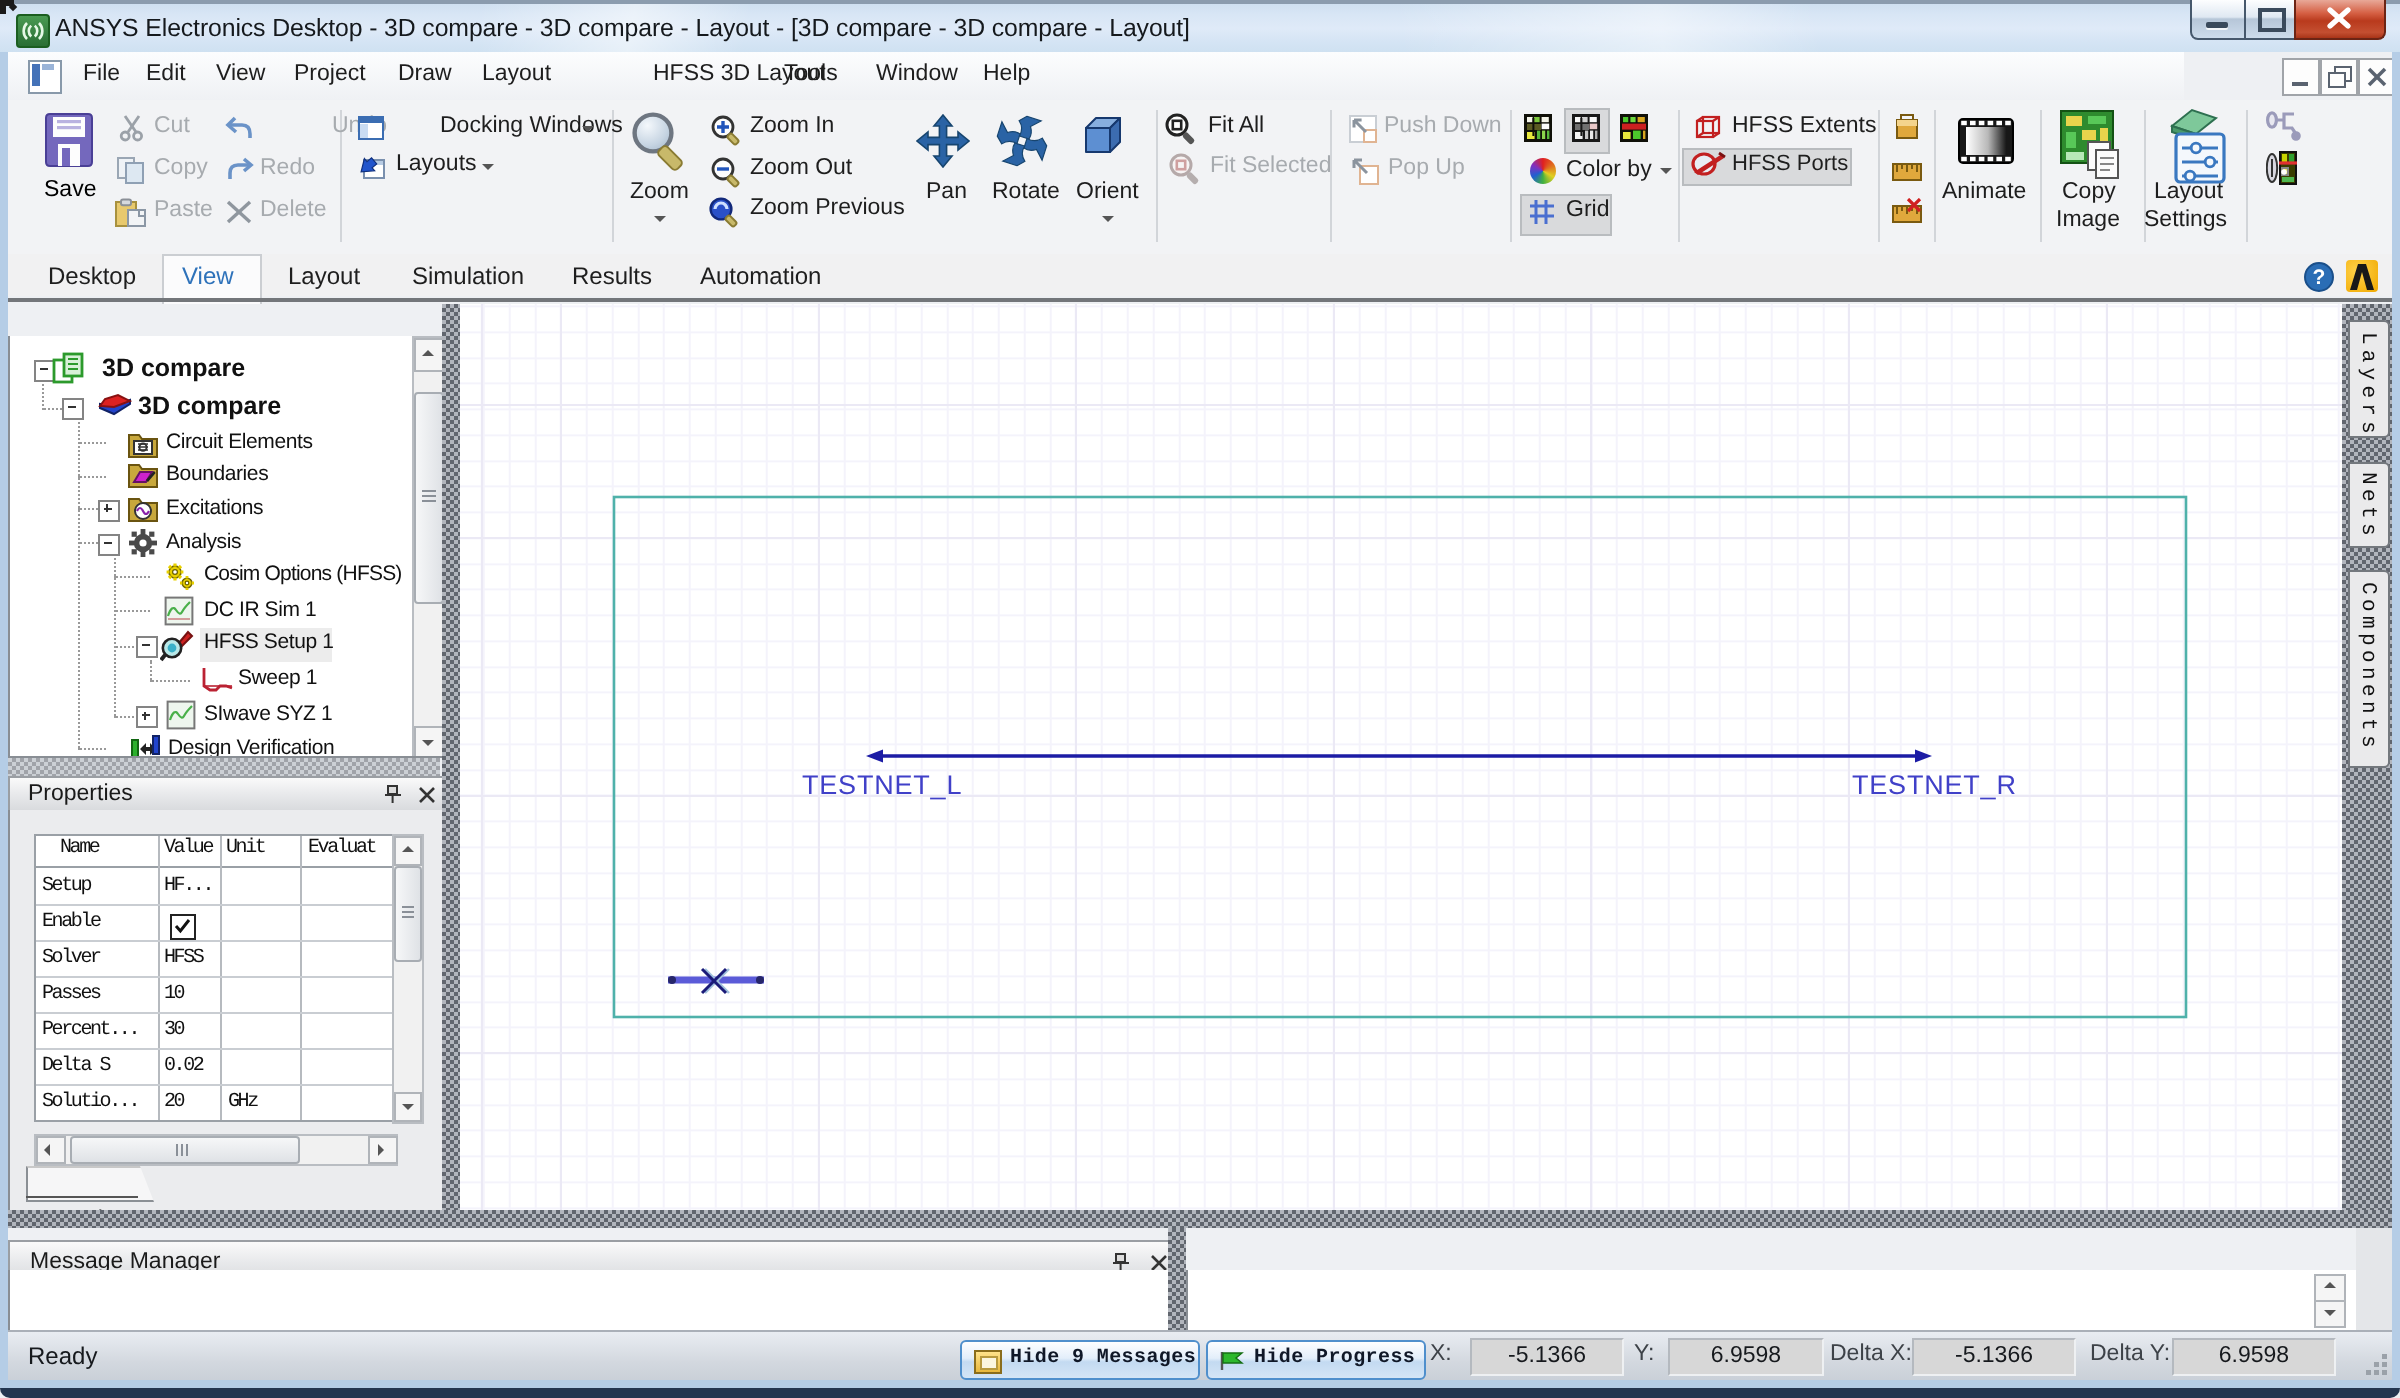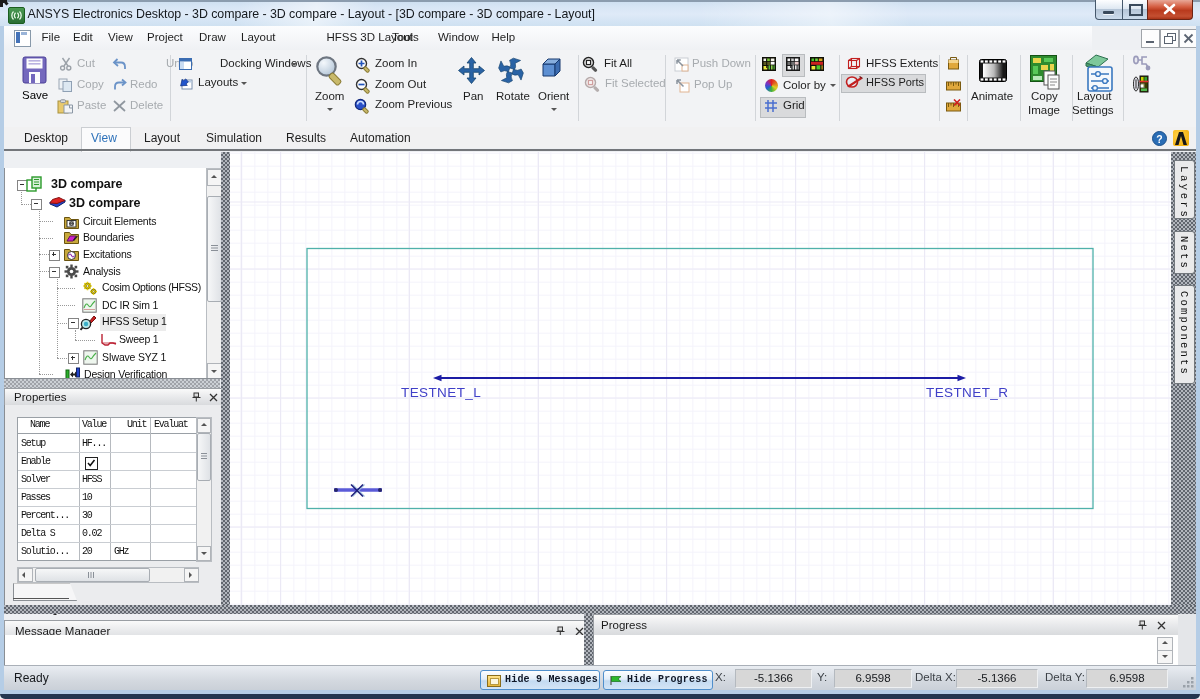--- a/index.html
+++ b/index.html
@@ -632,21 +632,21 @@
       </svg>
 </div>
 <div class="abs" style="left:4px;top:405px;width:216px;height:200px;background:#ebecee;border:1px solid #898e94;border-top:none;"></div>
 <div class="abs mono" style="left:17px;top:417px;width:180px;height:142px;background:#fff;border:1px solid #9aa0a6;font-size:10px;letter-spacing:-1.2px;color:#111;">
  <div class="abs" style="left:0;top:0;width:180px;height:15px;border-bottom:1px solid #9aa0a6;"></div>
  <div class="abs" style="left:61px;top:0;width:1px;height:142px;background:#b6babf;"></div>
  <div class="abs" style="left:92px;top:0;width:1px;height:142px;background:#b6babf;"></div>
  <div class="abs" style="left:132px;top:0;width:1px;height:142px;background:#b6babf;"></div>
  <div class="abs" style="left:12px;top:1px;">Name</div>
  <div class="abs" style="left:64px;top:1px;">Value</div>
- <div class="abs" style="left:109px;top:1px;">Unit</div>
+ <div class="abs" style="left:95px;top:1px;">Unit</div>
  <div class="abs" style="left:136px;top:1px;">Evaluat</div>
  <div class="abs" style="left:0;top:34px;width:180px;height:1px;background:#c9cdd2;"></div>
  <div class="abs" style="left:0;top:52px;width:180px;height:1px;background:#c9cdd2;"></div>
  <div class="abs" style="left:0;top:70px;width:180px;height:1px;background:#c9cdd2;"></div>
  <div class="abs" style="left:0;top:88px;width:180px;height:1px;background:#c9cdd2;"></div>
  <div class="abs" style="left:0;top:106px;width:180px;height:1px;background:#c9cdd2;"></div>
  <div class="abs" style="left:0;top:124px;width:180px;height:1px;background:#c9cdd2;"></div>
  <div class="abs" style="left:3px;top:20px;">Setup</div>
       <div class="abs" style="left:64px;top:20px;">HF...</div>
  <div class="abs" style="left:3px;top:38px;">Enable</div>
@@ -741,34 +741,20 @@
         </g>
       </svg>
  <svg class="abs" style="left:569px;top:5px;" width="11" height="11" viewBox="0 0 11 11">
         <g stroke="#333" stroke-width="1.3">
           <path d="M2 2 L9 9 M9 2 L2 9"></path>
         </g>
       </svg>
 </div>
 <div class="abs" style="left:4px;top:635px;width:580px;height:30px;background:#fff;border:1px solid #898e94;border-top:none;"></div>
 <div class="abs hatch" style="left:584px;top:614px;width:9px;height:51px;"></div>
-<div class="abs hdr" style="left:593px;top:614px;width:585px;height:21px;">
- <div class="abs hdrtxt" style="left:7px;top:4px;">Progress</div>
- <svg class="abs" style="left:543px;top:5px;" width="11" height="11" viewBox="0 0 11 11">
-        <g stroke="#333" fill="#ddd">
-          <rect x="3" y="1" width="4.5" height="4"></rect>
-          <path d="M1.5 5.5 h8 M5.3 5.5 v4"></path>
-        </g>
-      </svg>
- <svg class="abs" style="left:562px;top:5px;" width="11" height="11" viewBox="0 0 11 11">
-        <g stroke="#333" stroke-width="1.3">
-          <path d="M2 2 L9 9 M9 2 L2 9"></path>
-        </g>
-      </svg>
-</div>
 <div class="abs" style="left:593px;top:635px;width:585px;height:30px;background:#fff;border:1px solid #898e94;border-top:none;">
  <div class="arrbox" style="left:563px;top:2px;width:14px;height:12px;">
         <div class="abs" style="left:3.5px;top:3px;border:3.5px solid transparent;border-bottom-color:#555;border-top:none;"></div>
       </div>
  <div class="arrbox" style="left:563px;top:15px;width:14px;height:12px;">
         <div class="abs" style="left:3.5px;top:4px;border:3.5px solid transparent;border-top-color:#555;border-bottom:none;"></div>
       </div>
 </div>
 <div class="abs" style="left:1178px;top:614px;width:18px;height:51px;background:#e4e6e9;"></div>
 <div class="abs" style="left:4px;top:665px;width:1192px;height:25px;background:linear-gradient(180deg,#e9edf2,#d3d8df 60%,#c9cfd7);border-top:1px solid #aab0b8;">

